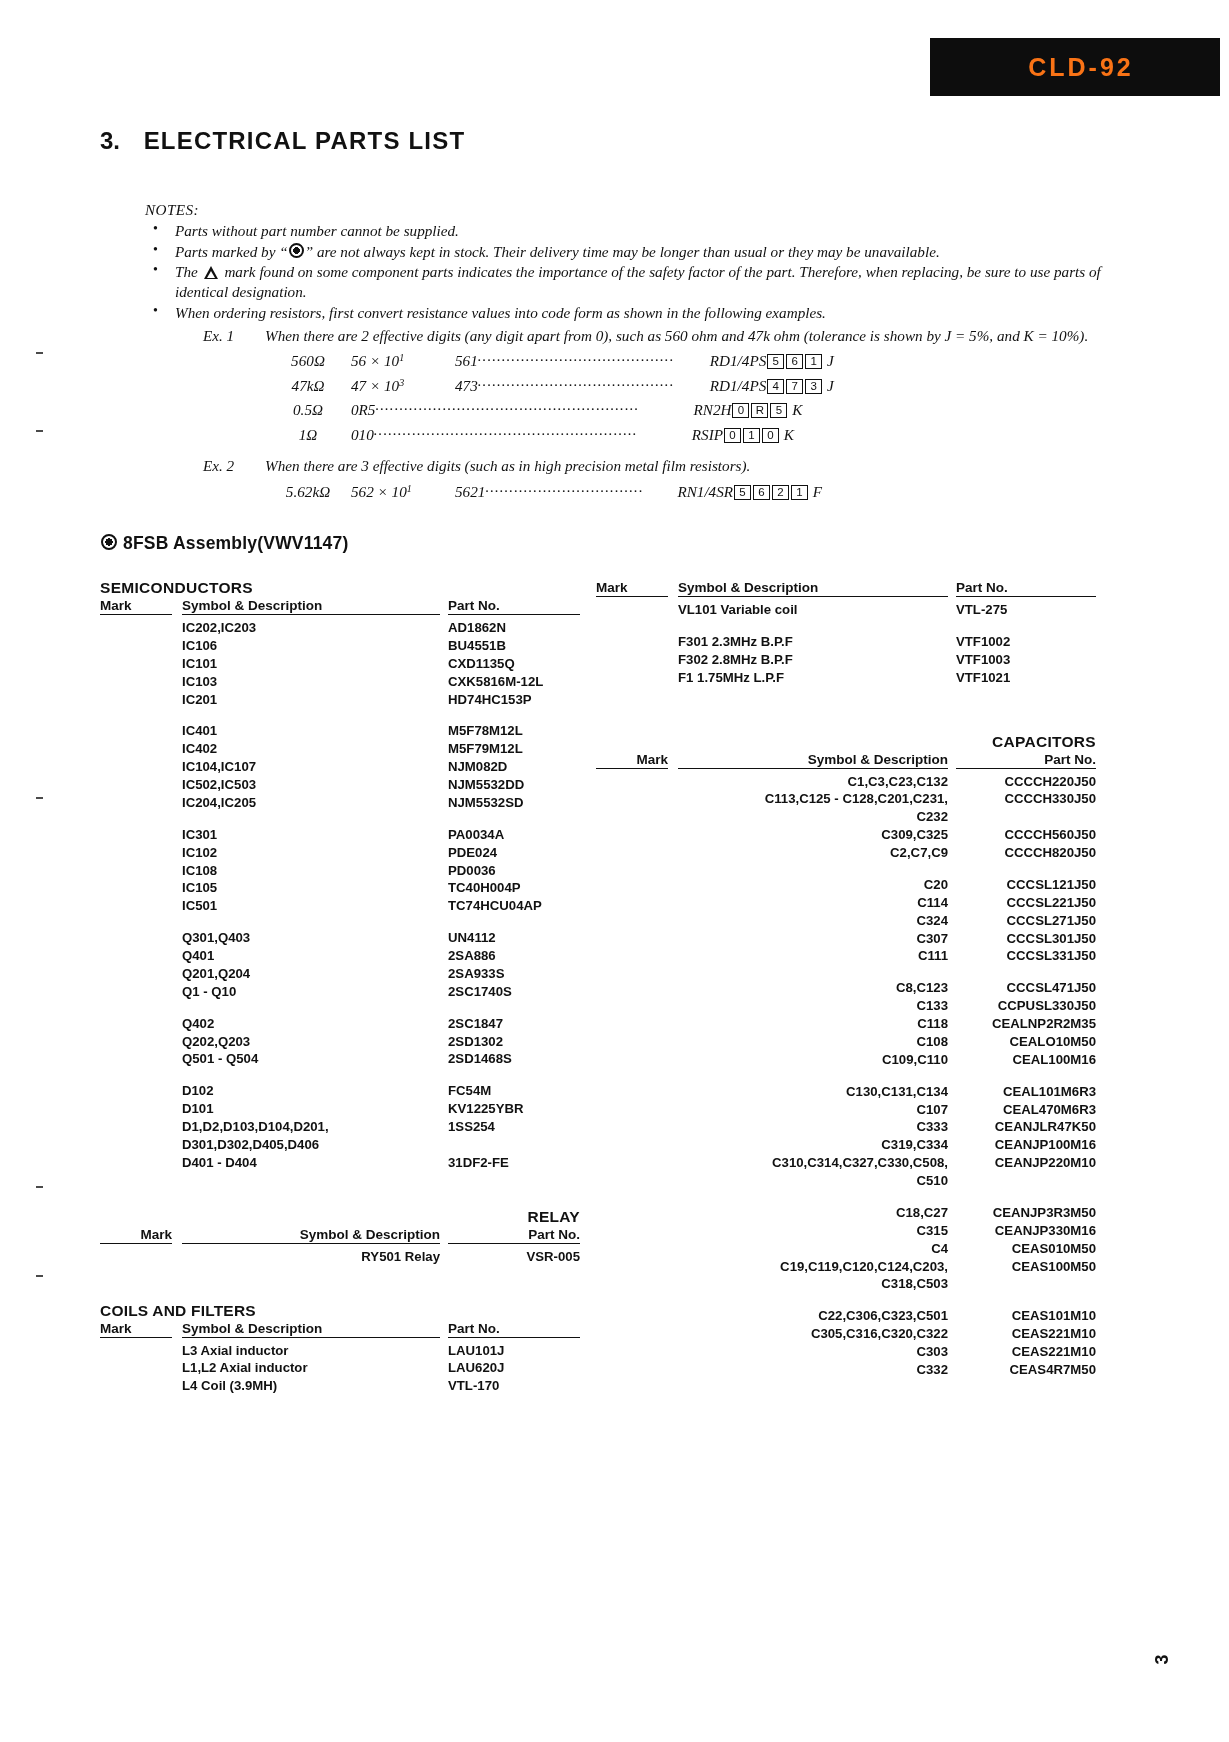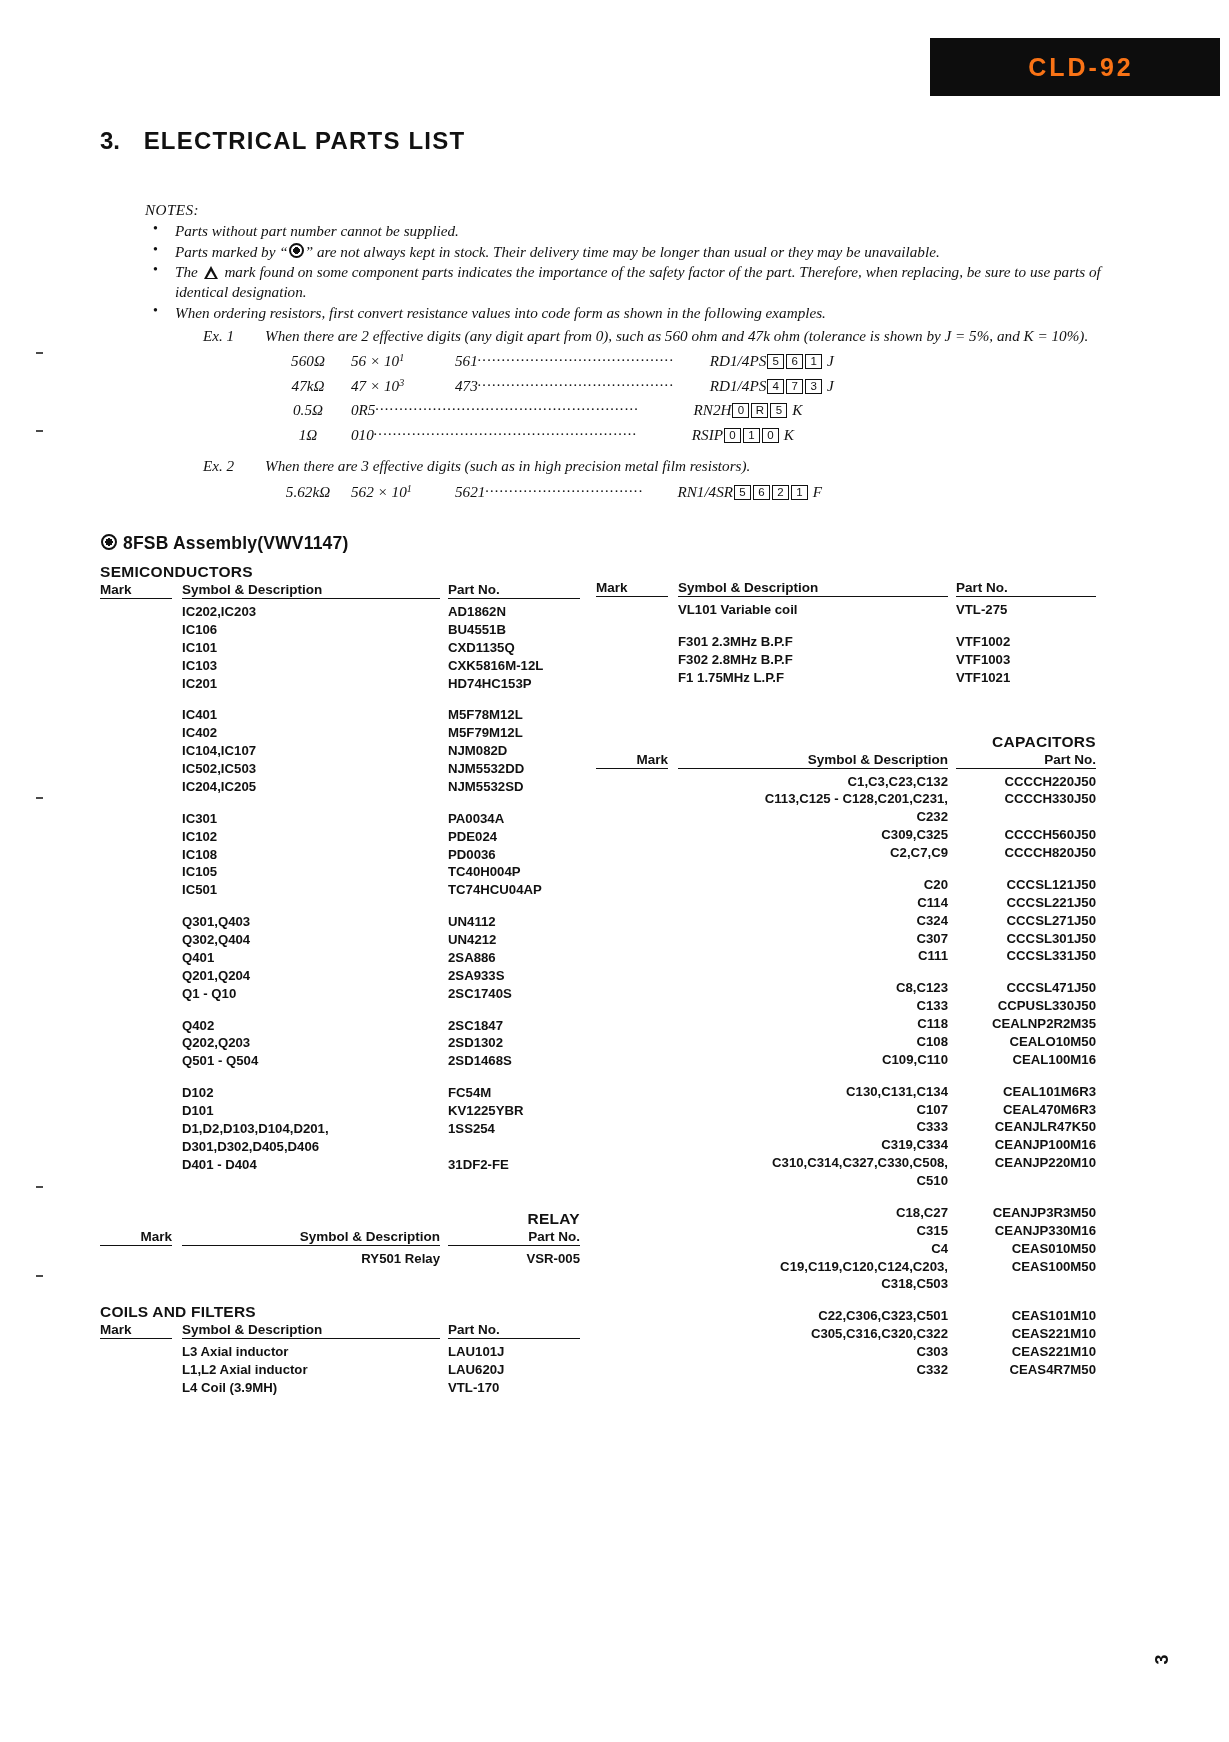--- a/index.html
+++ b/index.html
@@ -107,21 +107,21 @@
     font-size:17.5px; font-weight:bold; letter-spacing:.2px;
   }
   .assembly .mark-dot{ width:12px; height:12px; margin-right:6px; }
 
   
   .col-left{ position:absolute; left:100px; top:563px; width:480px; }
   .col-right{ position:absolute; left:596px; top:580px; width:500px; }
 
   .sect-title{
     font-size:15.5px; font-weight:bold; letter-spacing:.3px;
-    margin:0 0 1px 0;
+    margin:16px 0 1px 0;
   }
   .sect-title.coils{ letter-spacing:.2px; }
   .hdr-row{
     display:flex; font-size:13.5px; font-weight:bold;
     align-items:flex-end;
   }
   .hdr-mark{
     flex:0 0 72px; border-bottom:1.8px solid #111; padding-bottom:1px;
     margin-right:10px;
   }
@@ -331,25 +331,20 @@
             <div class="r-part">TC74HCU04AP</div>
           </div>
           <div class="row blank"></div>
           <div class="row">
             <div class="r-mark"></div>
             <div class="r-sym">Q301,Q403</div>
             <div class="r-part">UN4112</div>
           </div>
           <div class="row">
             <div class="r-mark"></div>
-            <div class="r-sym">Q302,Q404</div>
-            <div class="r-part">UN4212</div>
-          </div>
-          <div class="row">
-            <div class="r-mark"></div>
             <div class="r-sym">Q401</div>
             <div class="r-part">2SA886</div>
           </div>
           <div class="row">
             <div class="r-mark"></div>
             <div class="r-sym">Q201,Q204</div>
             <div class="r-part">2SA933S</div>
           </div>
           <div class="row">
             <div class="r-mark"></div>

